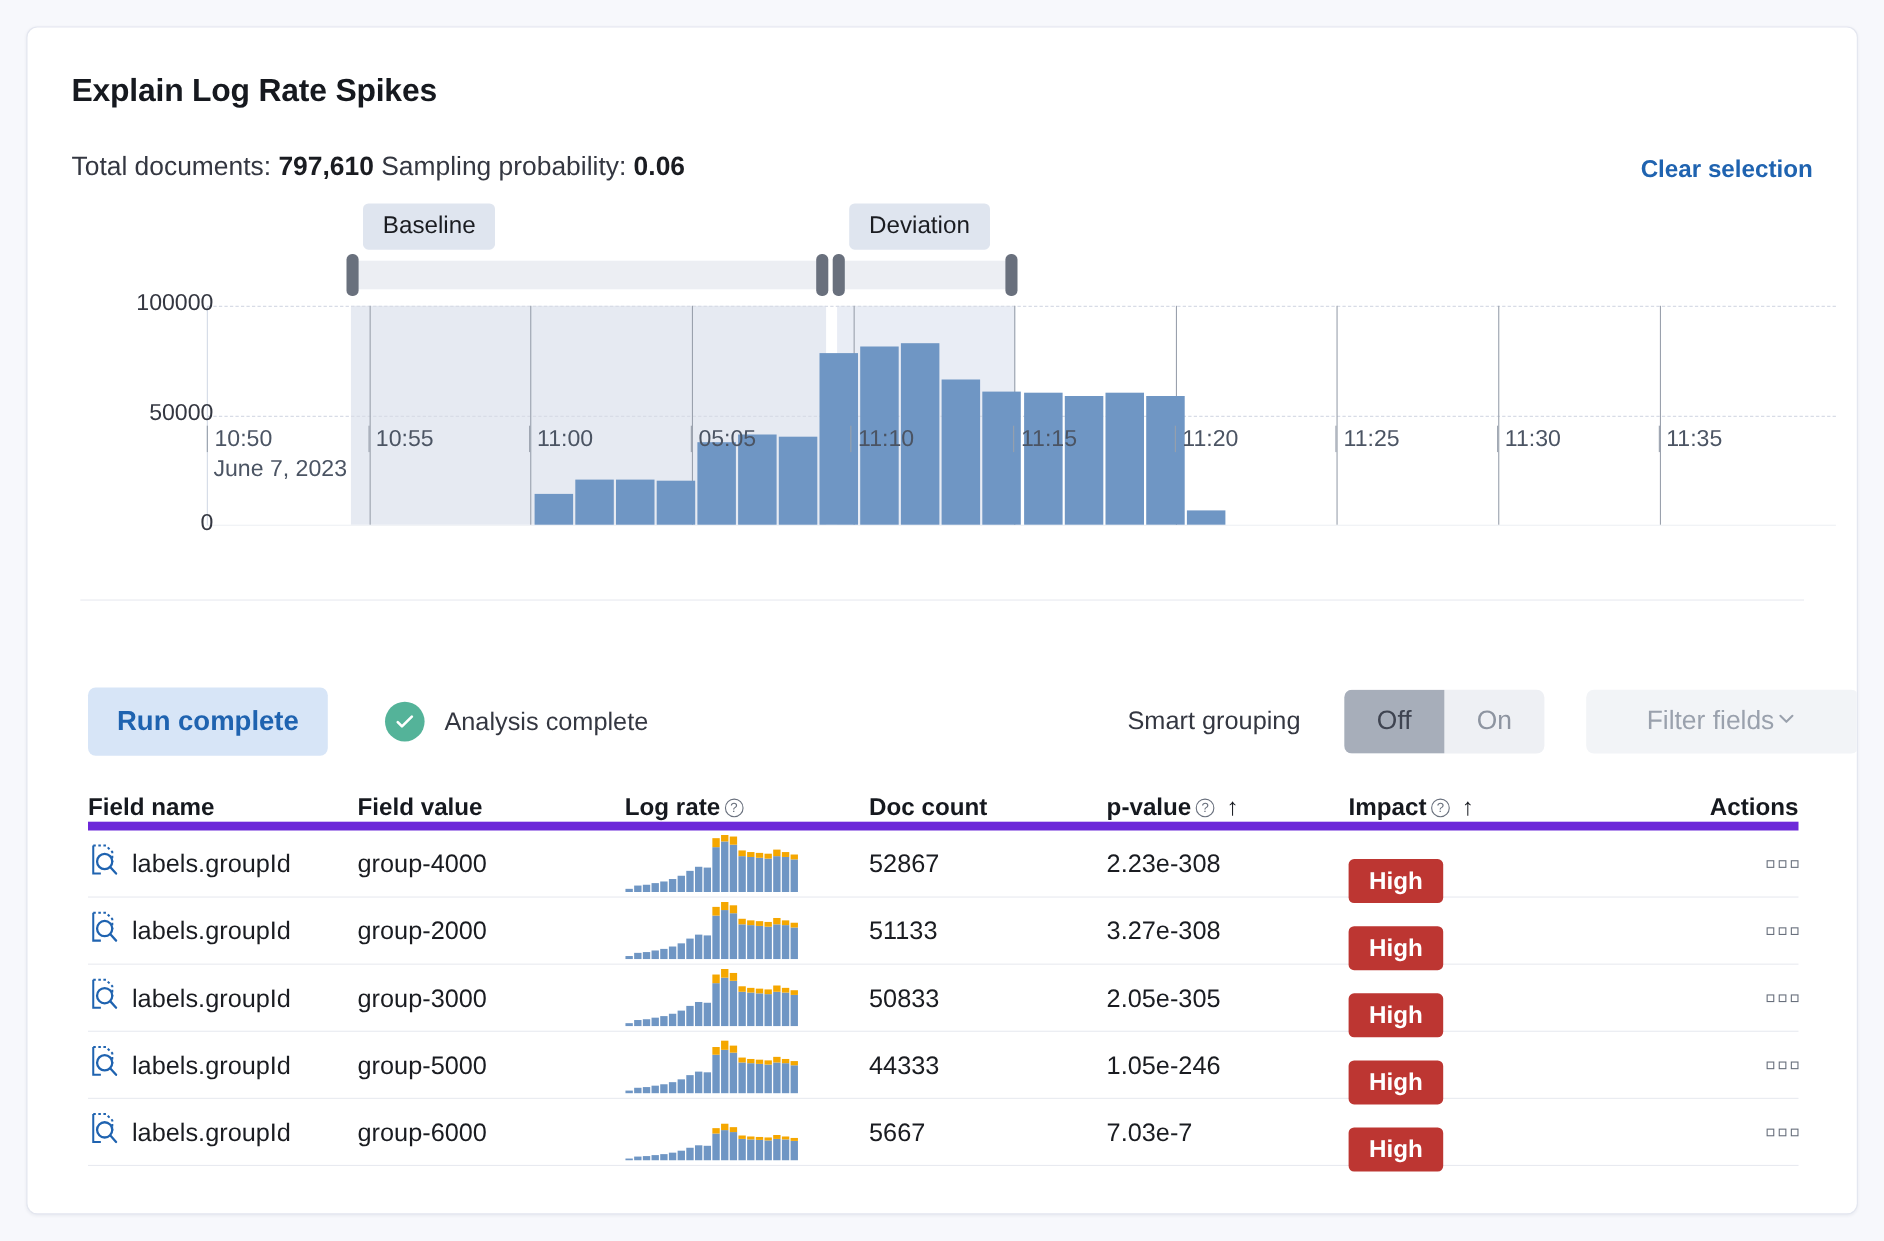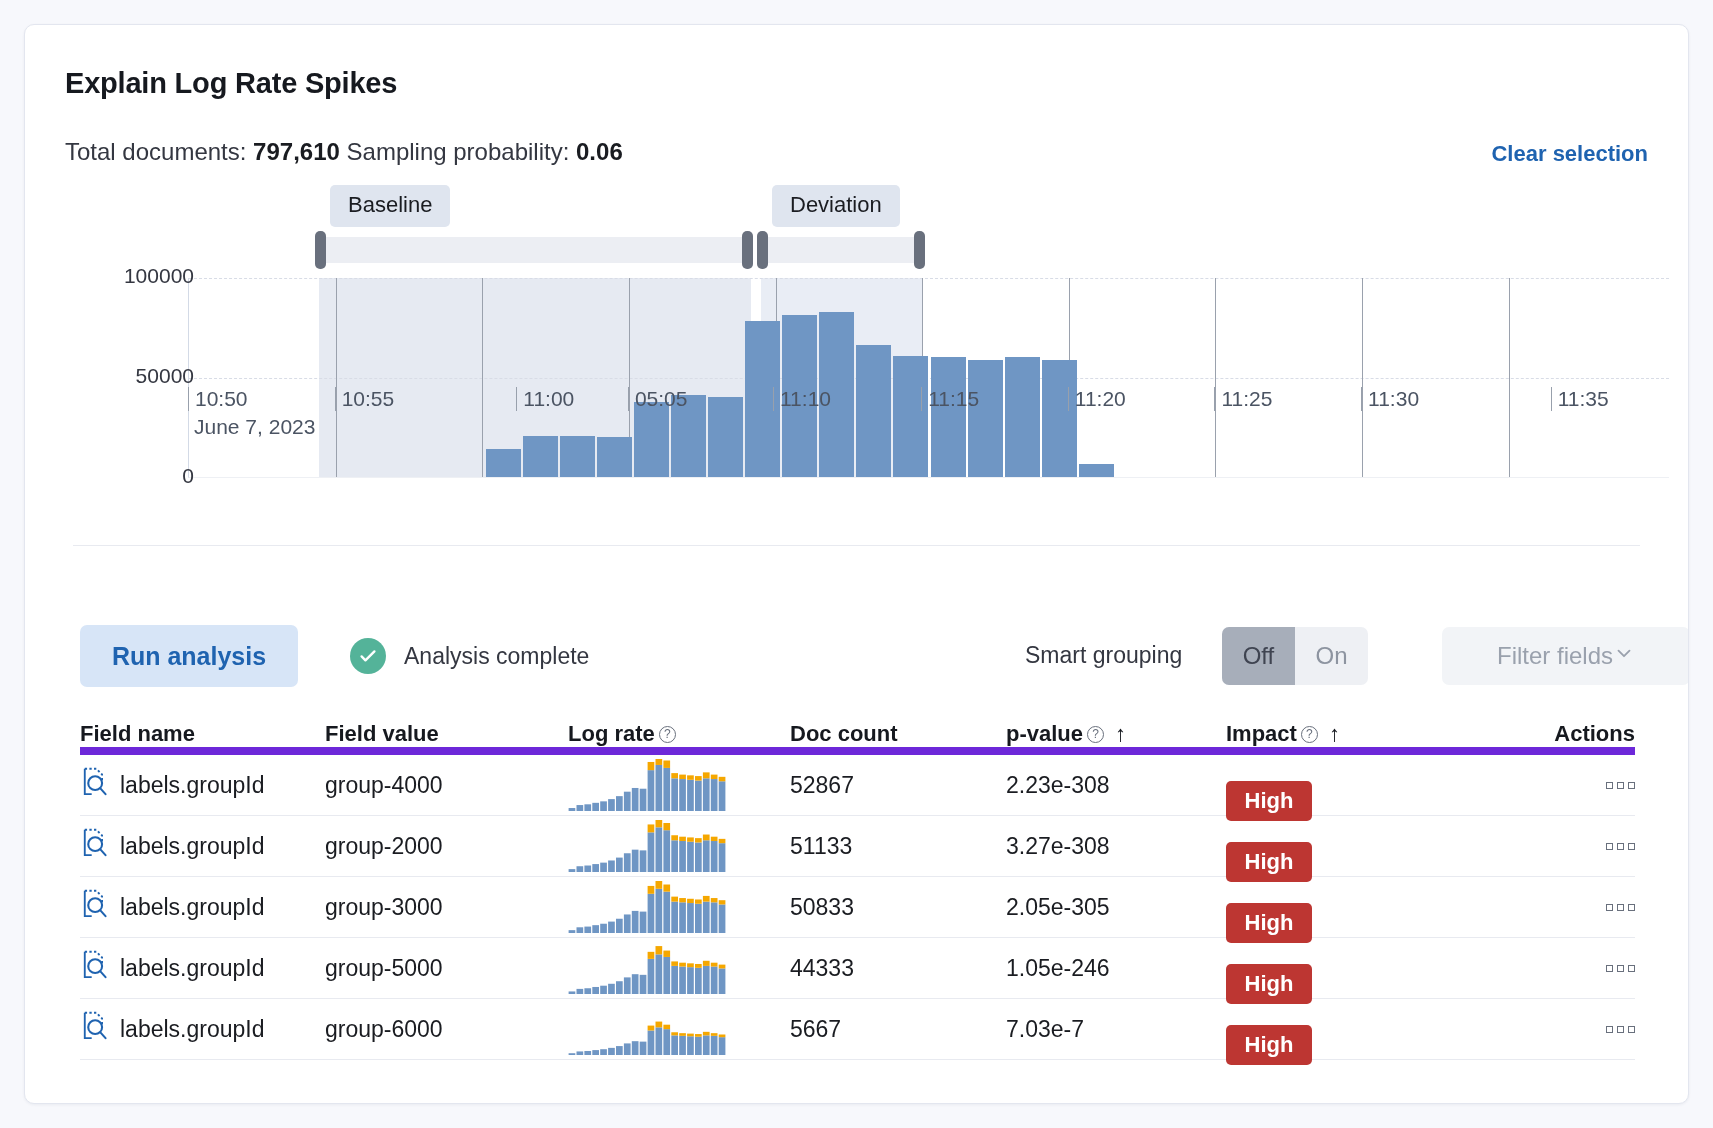--- a/index.html
+++ b/index.html
@@ -121,21 +121,21 @@
   .grouping-label {
     position: absolute; left: 1000px; top: 17px;
     font-size: 23px; color: #343741;
   }
   .toggle {
     position: absolute; left: 1197px; top: 2px;
     height: 58px; border-radius: 7px; overflow: hidden;
     display: flex; background: #eef0f4;
   }
   .toggle-opt {
-    width: 73px; display: flex; align-items: center; justify-content: center;
+    width: 91px; display: flex; align-items: center; justify-content: center;
     font-size: 24px; color: #8d94a0; cursor: pointer;
   }
   .toggle-opt.on { background: #a7aeba; color: #3f4451; font-weight: normal; }
   .filter-btn {
     position: absolute; left: 1417px; top: 2px;
     width: 248px; height: 58px;
     background: #f2f4f7; border-radius: 7px; border: none;
     display: flex; align-items: center; justify-content: center; gap: 0;
     font-size: 24px; color: #9aa1ad; cursor: pointer;
     font-family: "Liberation Sans", sans-serif;
@@ -249,36 +249,36 @@
         <div class="bar" style="left: 889.6px; width: 35.025px; height: 13px; background: rgb(111, 150, 196);"></div>
       </div>
     <div id="yticks">
         <div class="ytick" style="top: 279px;">0</div>
         <div class="ytick" style="top: 179px;">50000</div>
         <div class="ytick" style="top: 79px;">100000</div>
       </div>
     <div id="xticks">
         <div class="xtick" style="left: 163px;">10:50</div>
         <div class="xtick" style="left: 309.634px;">10:55</div>
-        <div class="xtick" style="left: 456.267px; margin-left: 35px;">11:00</div>
+        <div class="xtick" style="left: 456.267px;">11:00</div>
         <div class="xtick" style="left: 602.901px;">05:05</div>
         <div class="xtick" style="left: 748px;">11:10</div>
         <div class="xtick" style="left: 896.168px;">11:15</div>
         <div class="xtick" style="left: 1042.8px;">11:20</div>
         <div class="xtick" style="left: 1189.44px;">11:25</div>
         <div class="xtick" style="left: 1336.07px;">11:30</div>
-        <div class="xtick" style="left: 1482.7px; margin-left: 43px;">11:35</div>
+        <div class="xtick" style="left: 1482.7px;">11:35</div>
       </div>
     <div class="xdate">June 7, 2023</div>
   </div>
 
   <div class="divider"></div>
 
   <div class="toolbar">
-    <button class="run-btn">Run analysis</button>
+    <button class="run-btn">Run complete</button>
 
     <div class="status">
       <span class="check-badge">
         <svg width="22" height="22" viewBox="0 0 24 24">
             <path d="M5 12.5l4.2 4.2L19 7" fill="none" stroke="#ffffff" stroke-width="2.6" stroke-linecap="round" stroke-linejoin="round"></path>
           </svg>
       </span>
       <span class="status-text">Analysis complete</span>
     </div>
 

